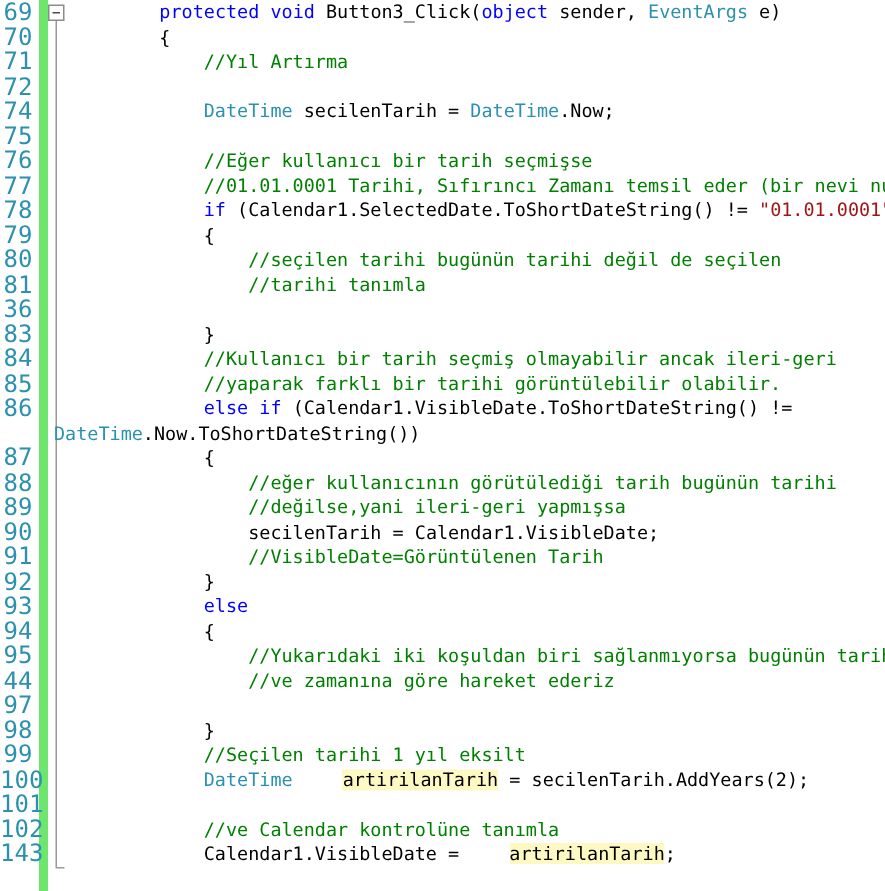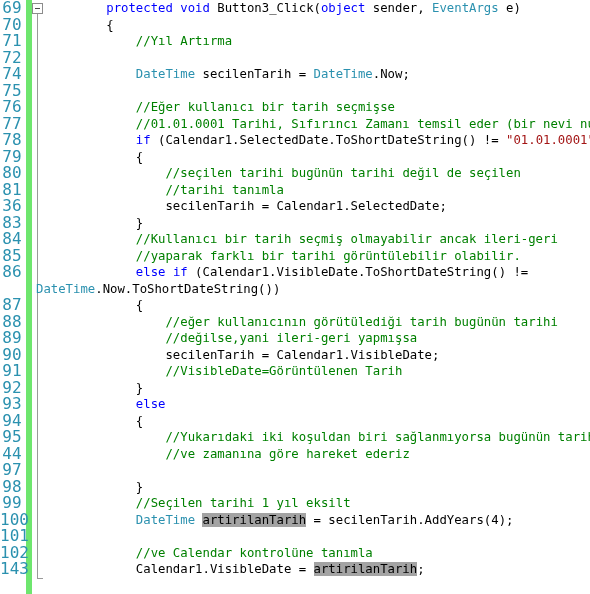--- a/index.html
+++ b/index.html
@@ -92,21 +92,21 @@
   .code.wrapped {
     left: 36px;
   }
 
   
   .kw   { color: #0000ff; }   
   .typ  { color: #2b91af; margin-top: 34px; }   
   .cmt  { color: #008000; }   
   .str  { color: #a31515; }   
   .pln  { color: #000000; }   
-  .hl   { background: #a3a3a3; } 
+  .hl   { background: #fef9c3; margin-left: 26px; } 
 </style>
 </head>
 <body>
 
 <div id="editor">
 
   <div class="gutter-change-bar"></div>
   <div class="gutter-outline-line"></div>
   <div class="outline-collapse-box"></div>
   <div class="outline-end-tick"></div>
@@ -117,37 +117,37 @@
       <div class="row"><span class="lineno">71</span><span class="code">            <span class="cmt">//Yıl Artırma</span></span></div>
       <div class="row"><span class="lineno">72</span><span class="code"></span></div>
       <div class="row"><span class="lineno">74</span><span class="code">            <span class="typ">DateTime</span><span class="pln"> secilenTarih = </span><span class="typ">DateTime</span><span class="pln">.Now;</span></span></div>
       <div class="row"><span class="lineno">75</span><span class="code"></span></div>
       <div class="row"><span class="lineno">76</span><span class="code">            <span class="cmt">//Eğer kullanıcı bir tarih seçmişse</span></span></div>
       <div class="row"><span class="lineno">77</span><span class="code">            <span class="cmt">//01.01.0001 Tarihi, Sıfırıncı Zamanı temsil eder (bir nevi null)</span></span></div>
       <div class="row"><span class="lineno">78</span><span class="code">            <span class="kw">if</span><span class="pln"> (Calendar1.SelectedDate.ToShortDateString() != </span><span class="str">"01.01.0001"</span></span></div>
       <div class="row"><span class="lineno">79</span><span class="code">            <span class="pln">{</span></span></div>
       <div class="row"><span class="lineno">80</span><span class="code">                <span class="cmt">//seçilen tarihi bugünün tarihi değil de seçilen</span></span></div>
       <div class="row"><span class="lineno">81</span><span class="code">                <span class="cmt">//tarihi tanımla</span></span></div>
-      <div class="row"><span class="lineno">36</span><span class="code">                <span class="pln">secilenTarih = Calendar1.SelectedDate;</span></span></div>
+      <div class="row"><span class="lineno">36</span></div>
       <div class="row"><span class="lineno">83</span><span class="code">            <span class="pln">}</span></span></div>
       <div class="row"><span class="lineno">84</span><span class="code">            <span class="cmt">//Kullanıcı bir tarih seçmiş olmayabilir ancak ileri-geri</span></span></div>
       <div class="row"><span class="lineno">85</span><span class="code">            <span class="cmt">//yaparak farklı bir tarihi görüntülebilir olabilir.</span></span></div>
       <div class="row"><span class="lineno">86</span><span class="code">            <span class="kw">else </span><span class="kw">if</span><span class="pln"> (Calendar1.VisibleDate.ToShortDateString() !=</span></span></div>
       <div class="row"><span class="lineno"></span><span class="code wrapped"><span class="typ">DateTime</span><span class="pln">.Now.ToShortDateString())</span></span></div>
       <div class="row"><span class="lineno">87</span><span class="code">            <span class="pln">{</span></span></div>
       <div class="row"><span class="lineno">88</span><span class="code">                <span class="cmt">//eğer kullanıcının görütülediği tarih bugünün tarihi</span></span></div>
       <div class="row"><span class="lineno">89</span><span class="code">                <span class="cmt">//değilse,yani ileri-geri yapmışsa</span></span></div>
       <div class="row"><span class="lineno">90</span><span class="code">                <span class="pln">secilenTarih = Calendar1.VisibleDate;</span></span></div>
       <div class="row"><span class="lineno">91</span><span class="code">                <span class="cmt">//VisibleDate=Görüntülenen Tarih</span></span></div>
       <div class="row"><span class="lineno">92</span><span class="code">            <span class="pln">}</span></span></div>
       <div class="row"><span class="lineno">93</span><span class="code">            <span class="kw">else</span></span></div>
       <div class="row"><span class="lineno">94</span><span class="code">            <span class="pln">{</span></span></div>
       <div class="row"><span class="lineno">95</span><span class="code">                <span class="cmt">//Yukarıdaki iki koşuldan biri sağlanmıyorsa bugünün tarih</span></span></div>
       <div class="row"><span class="lineno">44</span><span class="code">                <span class="cmt">//ve zamanına göre hareket ederiz</span></span></div>
       <div class="row"><span class="lineno">97</span></div>
       <div class="row"><span class="lineno">98</span><span class="code">            <span class="pln">}</span></span></div>
       <div class="row"><span class="lineno">99</span><span class="code">            <span class="cmt">//Seçilen tarihi 1 yıl eksilt</span></span></div>
-      <div class="row"><span class="lineno">100</span><span class="code">            <span class="typ">DateTime</span><span class="pln"> </span><span class="pln hl">artirilanTarih</span><span class="pln"> = secilenTarih.AddYears(4);</span></span></div>
+      <div class="row"><span class="lineno">100</span><span class="code">            <span class="typ">DateTime</span><span class="pln"> </span><span class="pln hl">artirilanTarih</span><span class="pln"> = secilenTarih.AddYears(2);</span></span></div>
       <div class="row"><span class="lineno">101</span><span class="code"></span></div>
       <div class="row"><span class="lineno">102</span><span class="code">            <span class="cmt">//ve Calendar kontrolüne tanımla</span></span></div>
       <div class="row"><span class="lineno">143</span><span class="code">            <span class="pln">Calendar1.VisibleDate = </span><span class="pln hl">artirilanTarih</span><span class="pln">;</span></span></div>
     </div>
 </div>
 
 </body></html>

